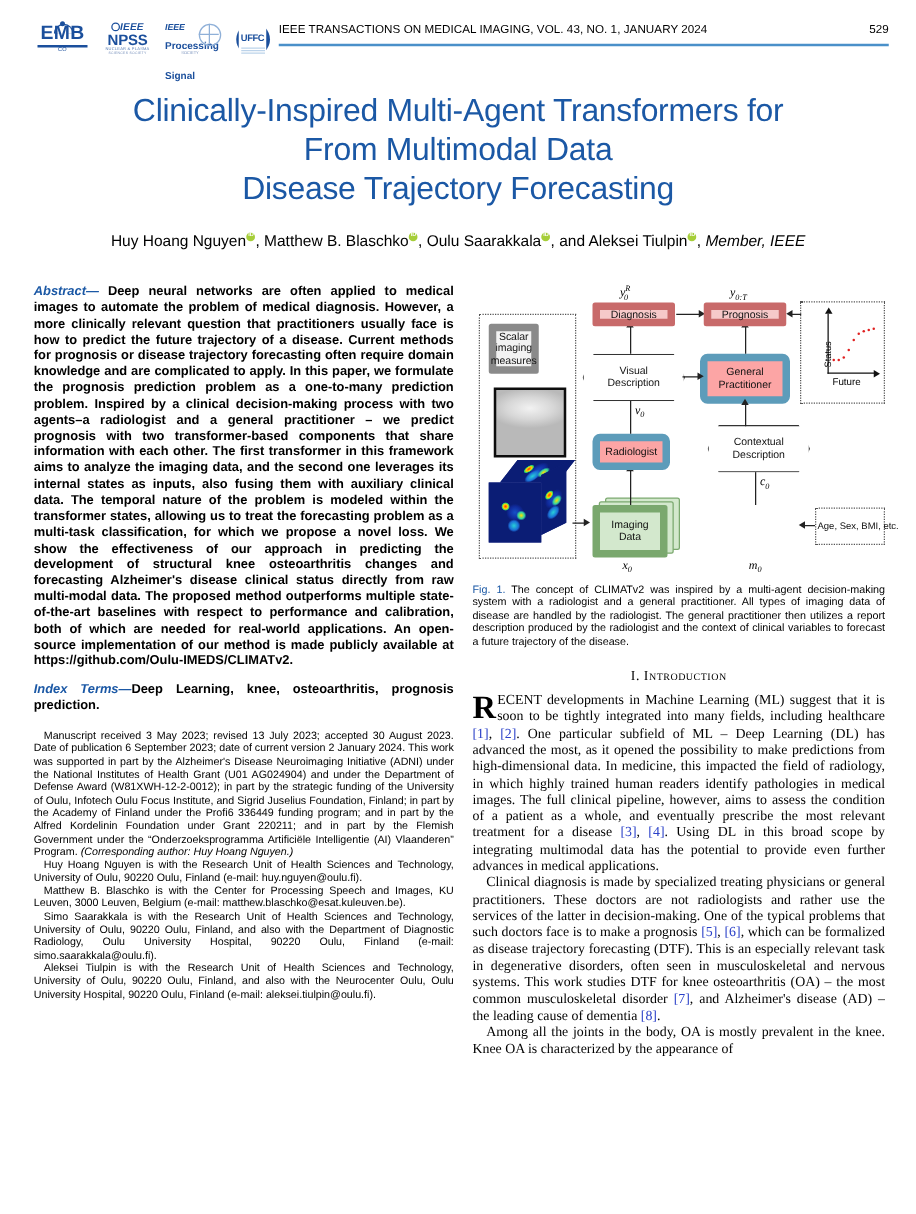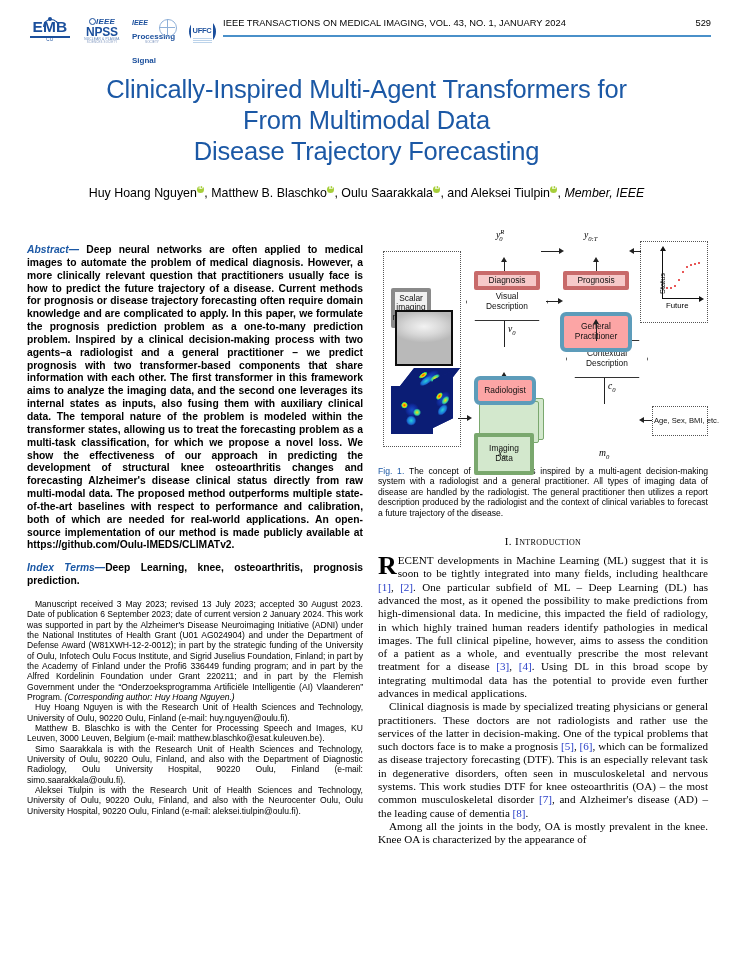--- a/index.html
+++ b/index.html
@@ -156,21 +156,21 @@
     content: "iD";
     position: absolute; top: -1px; left: 1.2px;
     font-size: 4.5px; color: #fff; font-weight: bold;
     font-family: "Liberation Sans", sans-serif;
   }
   .authors em { font-style: italic; }
 
   
   .col-left {
     position: absolute;
-    left: 27px; top: 244px;
+    left: 27px; top: 228px;
     width: 336px;
   }
   .col-right {
     position: absolute;
     left: 378px; top: 228px;
     width: 330px;
   }
 
   .abstract {
     font-family: "Liberation Sans", sans-serif;
@@ -253,29 +253,28 @@
     font-size: 26px;
     line-height: 21px;
     font-weight: bold;
     padding: 1px 1px 0 0;
     margin-right: 0px;
   }
 
   
   .dg { position: absolute; box-sizing: border-box; }
   .dg-box {
-    border: 4px solid #14532d;
+    border: 6px solid #14532d;
     border-radius: 2px;
     display: flex; align-items: center; justify-content: center;
     text-align: center;
     font-family: "Liberation Sans", sans-serif;
     font-size: 8.4px;
     line-height: 9.6px;
     color: #111;
-    margin-top: 29px;
   }
   .c-pink  { background: #f6c9c9; border-color: #c86a6a; }
   .c-blue  { background: #fca5a5; border-color: #5d9cba; border-radius: 6px; }
   .c-green { background: #d3e8cd; border-color: #7aa86e; }
   .c-purp  { background: #e0cdea; border-color: #9b7bb0; border-radius: 8px; }
   .c-grey  { background: #f2f2f2; border-color: #8a8a8a; }
 
   .stackcard { position: absolute; }
   .stackcard .sh {
     position: absolute; box-sizing: border-box;

